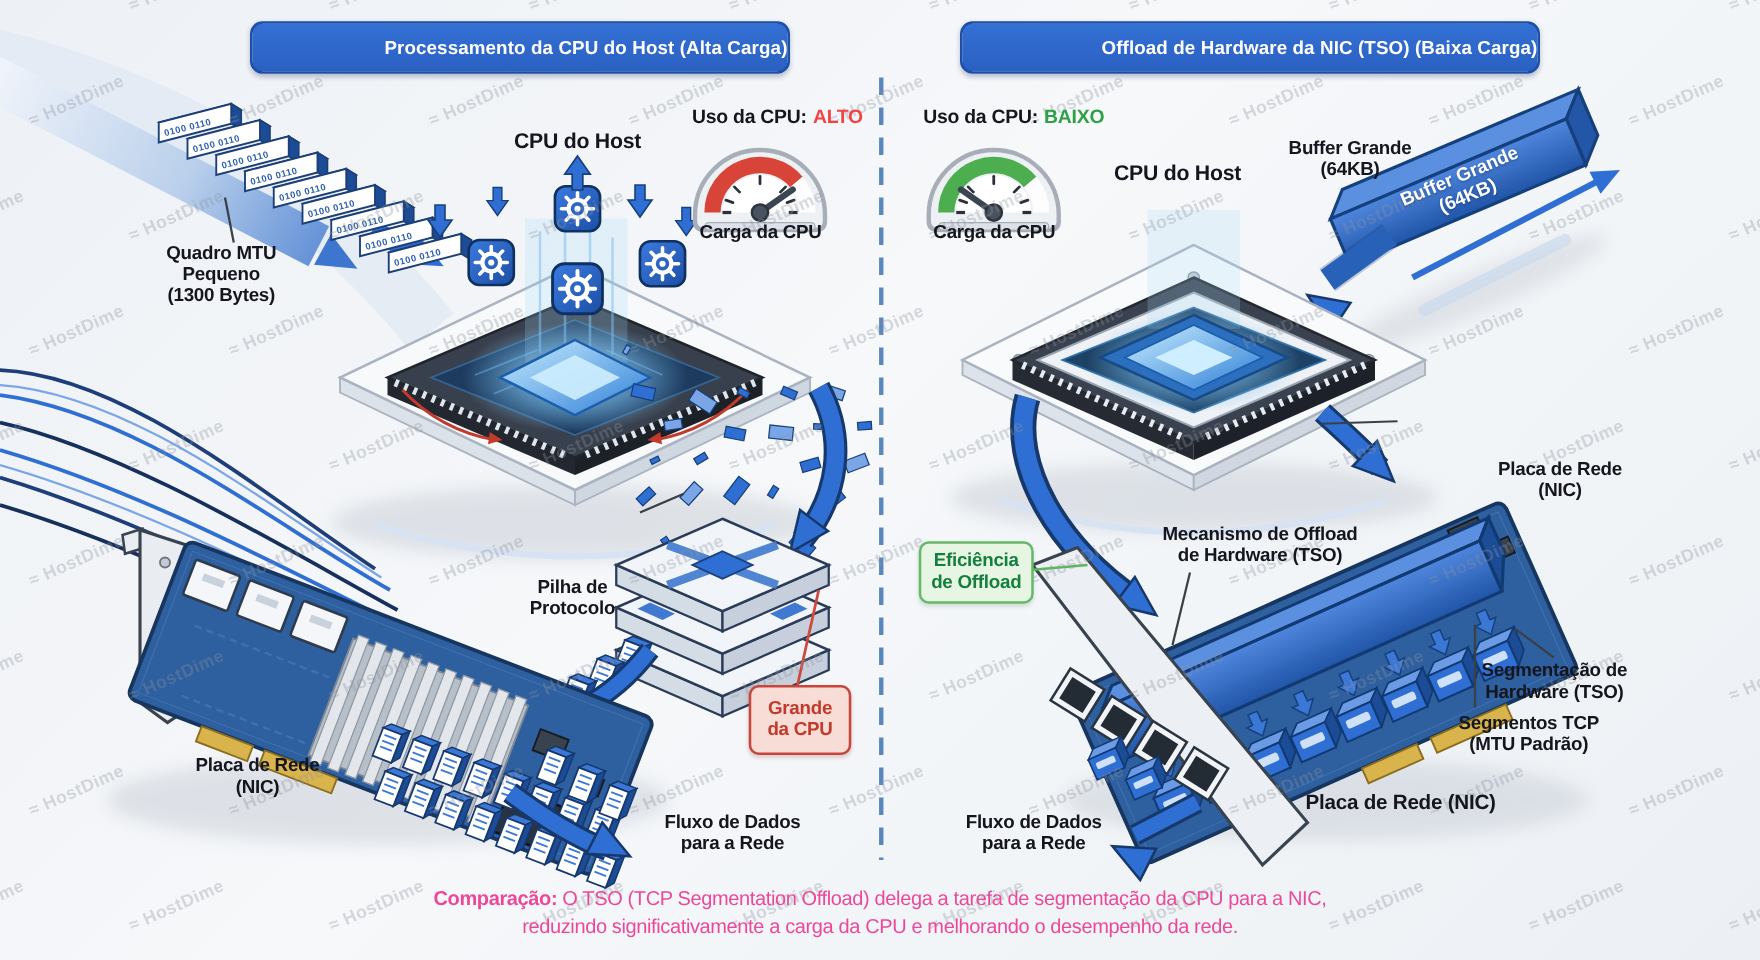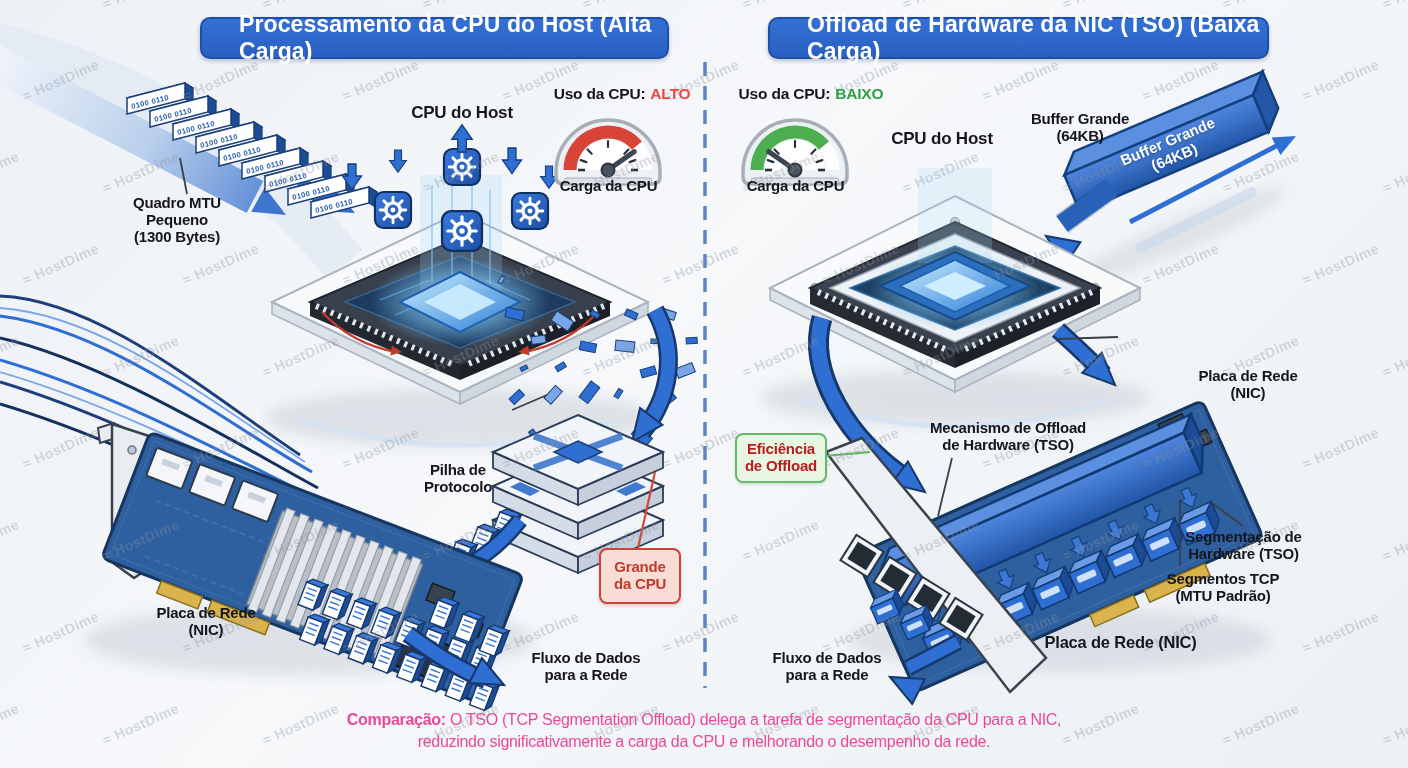--- a/index.html
+++ b/index.html
@@ -4,35 +4,35 @@
 <style>
   html,body{margin:0;padding:0;}
   body{width:1408px;height:768px;overflow:hidden;
        font-family:"Liberation Sans","DejaVu Sans",sans-serif;
        background:linear-gradient(135deg,#edf0f5 0%,#f6f8fa 45%,#ecf0f4 100%);}
   .stage{position:relative;width:1408px;height:768px;}
   #wm{position:absolute;inset:0;z-index:2;pointer-events:none;}
   .wmi{position:absolute;font-weight:700;font-size:14px;color:#8d95a0;opacity:.33;
        transform:rotate(-24deg);letter-spacing:.5px;white-space:nowrap;}
   svg.art{position:absolute;left:0;top:0;z-index:1;}
-  .banner{position:absolute;z-index:3;height:38px;display:flex;align-items:center;justify-content:flex-start;
+  .banner{position:absolute;z-index:3;height:38px;display:flex;align-items:center;justify-content:flex-end;
           background:linear-gradient(180deg,#3470d4,#2a60c2);border:2px solid #1d4fa6;border-radius:10px;
-          color:#fff;font-weight:700;font-size:23px;letter-spacing:.1px;
-          box-shadow:0 2px 4px rgba(20,40,90,.28);padding-left:37px;}
+          color:#fff;font-weight:700;font-size:15px;letter-spacing:.1px;
+          box-shadow:0 2px 4px rgba(20,40,90,.28);}
   .lbl{position:absolute;z-index:3;font-weight:700;font-size:15px;line-height:1.14;color:#15151d;
        text-align:center;white-space:pre-line;letter-spacing:-.2px;}
   .lbl.big{font-size:17px;}
   .usage{position:absolute;z-index:3;font-weight:700;font-size:15.5px;color:#15151d;text-align:center;
          letter-spacing:-.2px;}
   .v-red{color:#ef4444;margin-left:5px;}
   .v-green{color:#2fa045;margin-left:5px;}
   .box{position:absolute;z-index:3;display:flex;align-items:center;justify-content:center;text-align:center;
        font-weight:700;font-size:15px;line-height:1.12;white-space:pre-line;border-radius:8px;letter-spacing:-.2px;}
   .box-red{background:#f8dcd6;border:2.5px solid #c9453a;color:#c23a2c;box-shadow:0 2px 3px rgba(120,30,20,.18);}
-  .box-green{background:#e7f6e3;border:2px solid #67b86a;color:#b91c1c;box-shadow:0 2px 3px rgba(30,110,40,.15);}
+  .box-green{background:#e7f6e3;border:2px solid #67b86a;color:#15803d;box-shadow:0 2px 3px rgba(30,110,40,.15);}
   .buffer-text{position:absolute;z-index:3;width:170px;text-align:center;font-weight:700;font-size:15px;
        color:#fff;white-space:pre-line;transform:rotate(-23deg);text-shadow:0 1px 2px rgba(10,40,90,.45);line-height:1.15;}
   .footer{position:absolute;z-index:3;left:50%;transform:translateX(-50%);top:709px;width:760px;
           text-align:center;font-size:16px;line-height:1.38;color:#ec4899;letter-spacing:-.3px;}
   .footer b{font-weight:700;}
 </style>
 </head>
 <body>
 
 <div class="stage">

